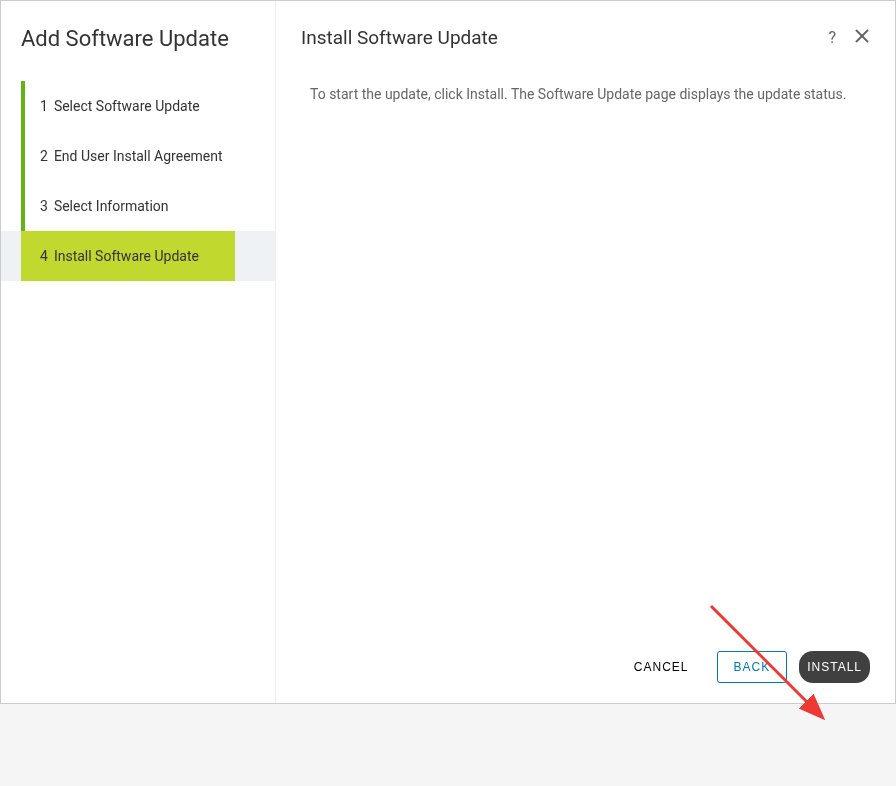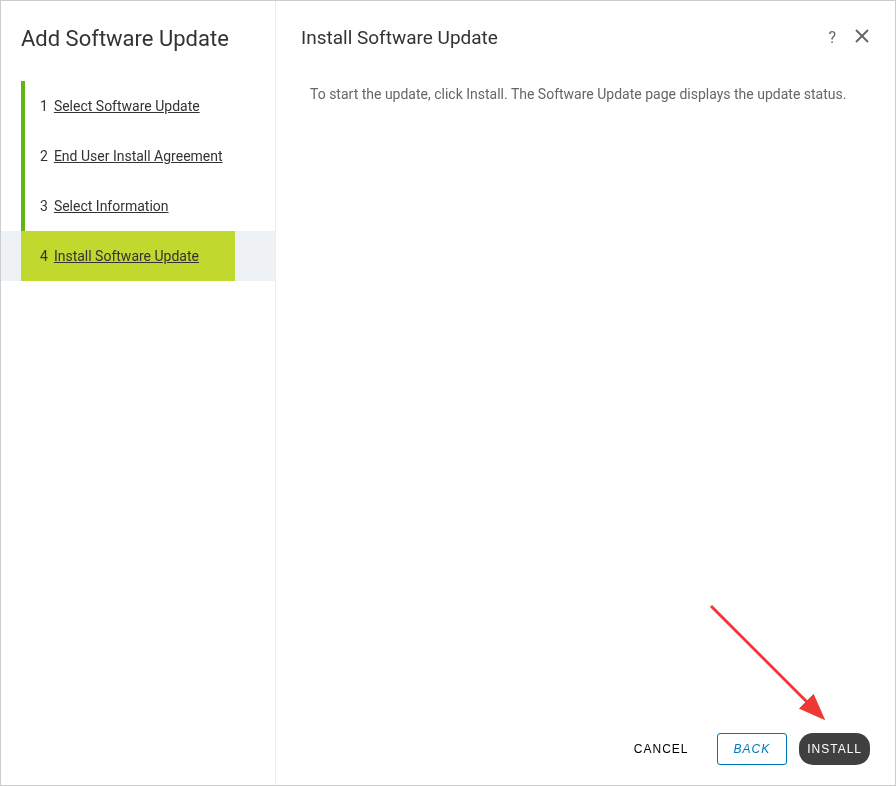--- a/index.html
+++ b/index.html
@@ -9,21 +9,21 @@
     }
     body {
       font-family: -apple-system, BlinkMacSystemFont, "Segoe UI", Roboto, Helvetica, Arial, sans-serif;
       background: #f5f5f5;
       width: 896px;
       height: 786px;
       position: relative;
     }
     .wizard-dialog {
       width: 896px;
-      height: 786px;
+      height: 704px;
       background: #fff;
       border: 1px solid #ccc;
       display: flex;
       position: relative;
     }
     .sidebar {
       width: 275px;
       border-right: 1px solid #eee;
       display: flex;
       flex-direction: column;
@@ -71,21 +71,20 @@
     }
     .step-number {
       font-size: 14px;
       color: #333;
       margin-right: 6px;
       white-space: nowrap;
     }
     .step-label {
       font-size: 14px;
       color: #333;
-      text-decoration: underline;
     }
     .main-content {
       flex: 1;
       display: flex;
       flex-direction: column;
       padding: 25px 25px 20px 25px;
       position: relative;
     }
     .content-header {
       display: flex;
@@ -150,21 +149,20 @@
     }
     .btn-link {
       color: #000000;
       background: transparent;
     }
     .btn-outline {
       color: #0079b8;
       background: #fff;
       border: 1px solid #0079b8;
       padding: 8px 16px;
-      font-style: italic;
     }
     .btn-primary {
       background: #404040;
       color: #fff;
       padding: 9px 8px;
       border-radius: 14px;
     }
     .arrow-annotation {
       position: absolute;
       pointer-events: none;

